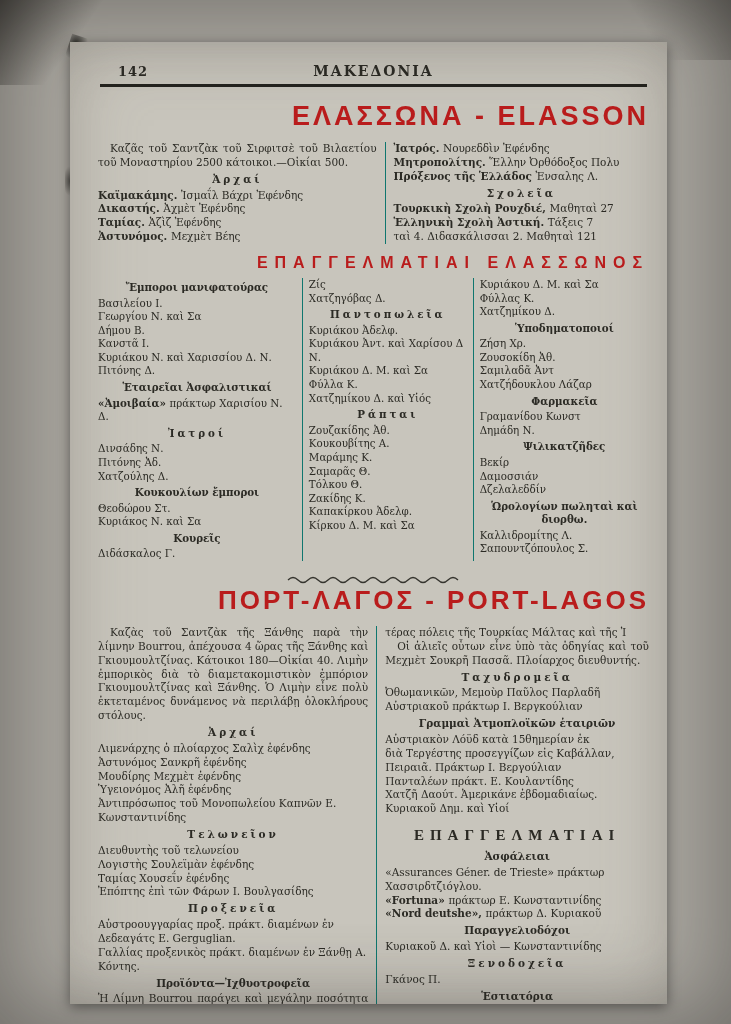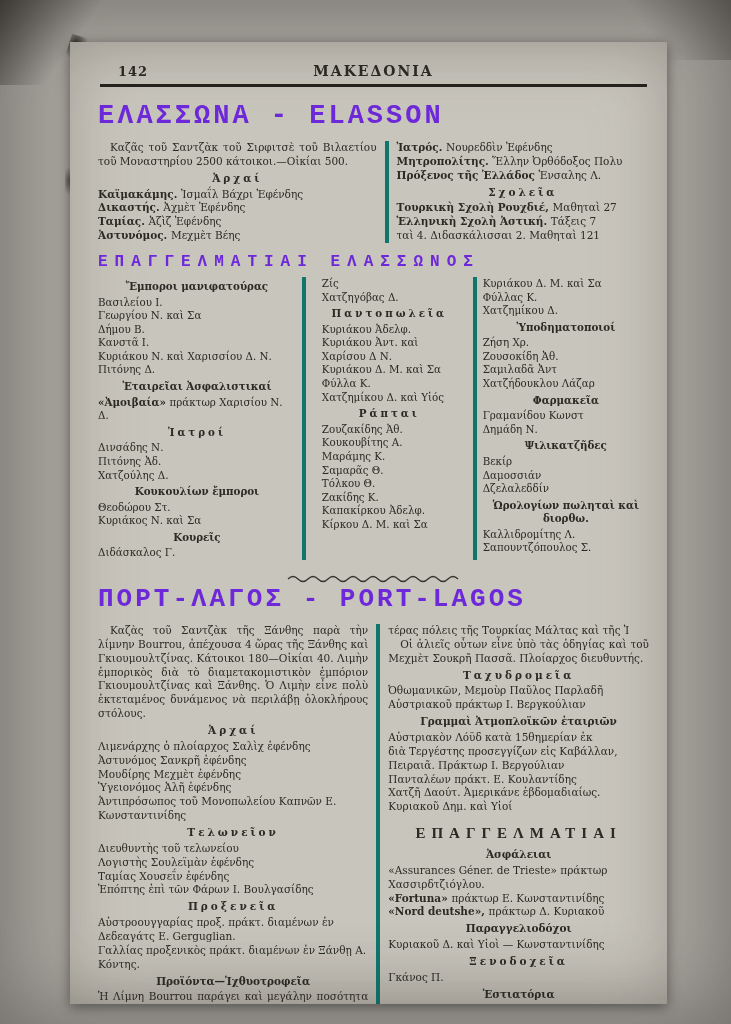--- a/index.html
+++ b/index.html
@@ -25,32 +25,32 @@
     background:#c8c5bc; color:#2b2a24; box-sizing:border-box;
     padding:16px 18px 0 28px; overflow:hidden;
     box-shadow: 0 3px 12px rgba(0,0,0,.45), inset 0 0 70px rgba(118,113,103,.35);
   }
 
   .page-header { position:relative; height:26px; border-bottom:3px solid #24231e; margin:0 2px 2px 2px; }
   .pagenum-top { position:absolute; left:18px; bottom:5px; font-size:13px; font-weight:bold; letter-spacing:1px; }
   .journal-title { position:absolute; left:0; right:0; bottom:5px; text-align:center;
     font-size:14px; font-weight:bold; letter-spacing:2px; }
 
-  .sec-title { text-align:left; font-family:Liberation Mono, monospace; font-weight:bold; color:#6d28d9; }
+  .sec-title { text-align:right; font-family:Liberation Sans, sans-serif; font-weight:bold; color:#b91c1c; }
   .title-elasson { font-size:27px; letter-spacing:3px; margin:14px 0 10px; }
   .title-prof    { font-size:16px; letter-spacing:7px; margin:10px 0 6px; white-space:nowrap; }
   .title-port    { font-size:26px; letter-spacing:3px; margin:4px 0 10px; }
 
   .cols { display:flex; font-size:10.5px; line-height:1.32; }
-  .divided > div + div { border-left:4px solid #0f766e; }
+  .divided > div + div { border-left:1px solid #0f766e; }
   .elasson-cols .c1 { width:52%; padding-right:8px; box-sizing:border-box; }
   .elasson-cols .c2 { flex:1; padding-left:8px; box-sizing:border-box; }
   .prof-cols { min-height:248px; font-size:10.3px; }
   .prof-cols .c1 { width:37%; padding-right:6px; box-sizing:border-box; }
-  .prof-cols .c2 { width:31%; padding:0 16px; box-sizing:border-box; }
+  .prof-cols .c2 { width:31%; padding:0 6px; box-sizing:border-box; }
   .prof-cols .c3 { flex:1; padding-left:6px; box-sizing:border-box; }
   .port-cols .c1 { width:50.5%; padding-right:8px; box-sizing:border-box; }
   .port-cols .c2 { flex:1; padding-left:8px; box-sizing:border-box; }
 
   .ln { margin:0; }
   .ln b { font-weight:bold; }
   .ln.h, .ln.hs { font-weight:bold; text-align:center; margin:3px 0 2px; }
   .ln.hs { letter-spacing:3px; }
   .ln.hbig { font-weight:bold; text-align:center; letter-spacing:6px; font-size:15px;
     font-family:Liberation Serif, serif; margin:10px 0 4px; }

